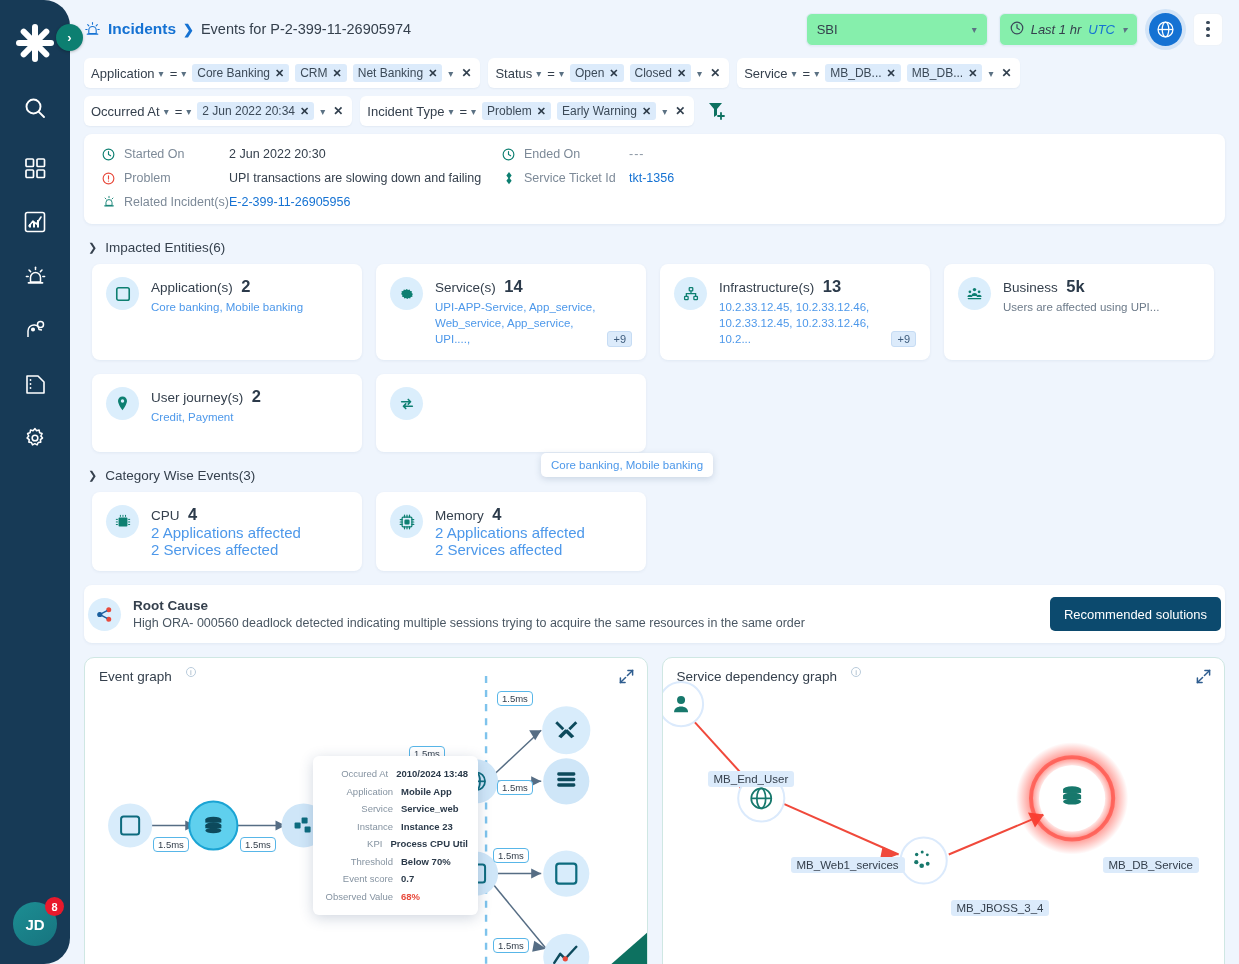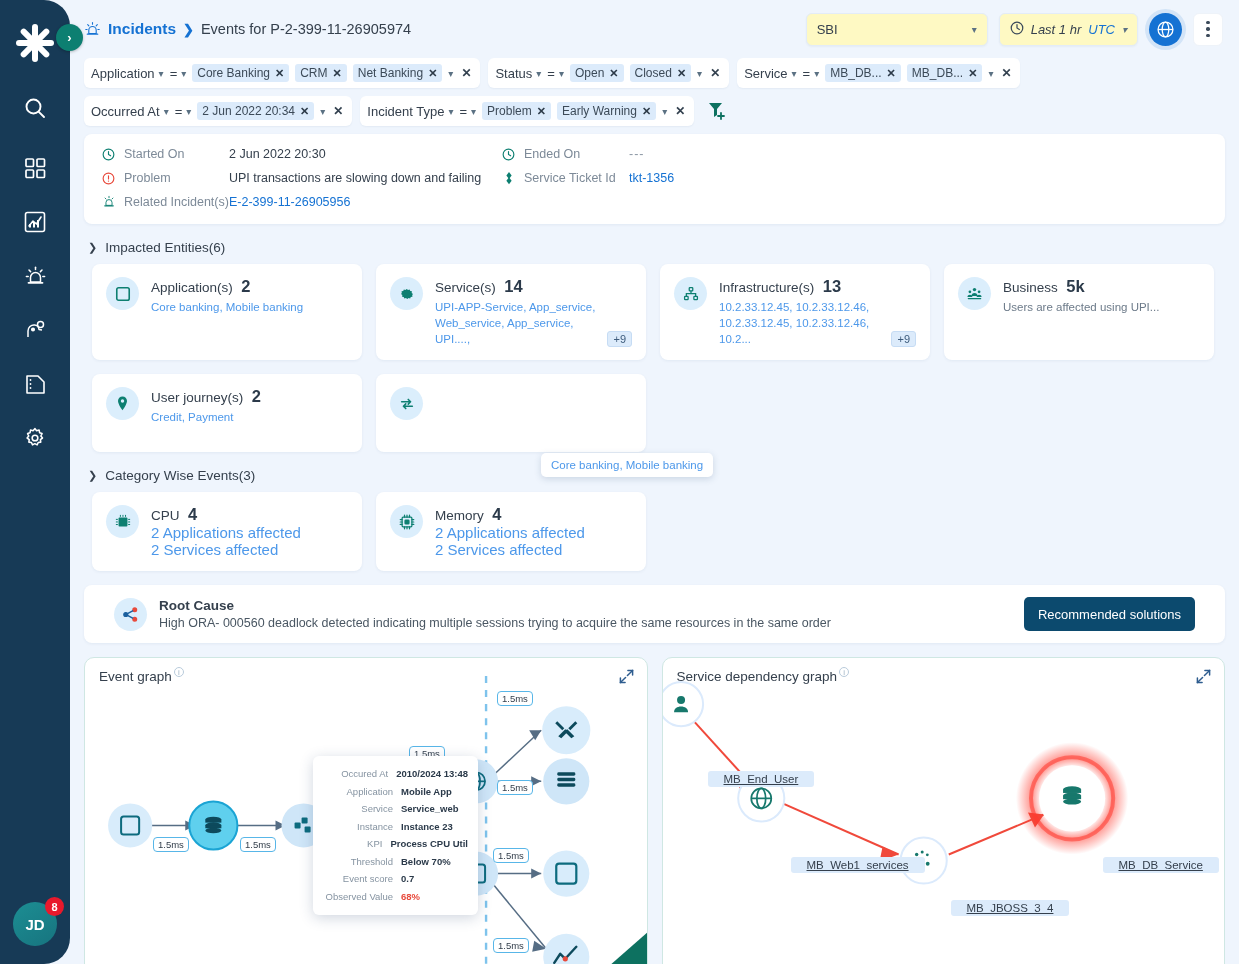--- a/index.html
+++ b/index.html
@@ -65,21 +65,21 @@
     height: 58px; display: flex; align-items: center;
     padding: 0 16px 0 14px;
   }
   .breadcrumb { display: flex; align-items: center; gap: 7px; font-size: 15px; }
   .bc-icon { color: #1d6fcf; display:flex; align-items:center; }
   .bc-link { color: #1572d3; font-weight: 600; cursor: pointer; font-size: 15.5px;}
   .bc-sep { color: #1572d3; font-weight: bold; font-size: 13px; }
   .bc-current { color: #35404d; font-size: 14.5px; }
   .header-right { margin-left: auto; display: flex; align-items: center; gap: 11px; }
   .hsel {
-    background: #fef9c3; border: 1px solid #e3ecf7; border-radius: 6px;
+    background: #86efac; border: 1px solid #e3ecf7; border-radius: 6px;
     height: 33px; display: flex; align-items: center;
     padding: 0 10px; font-size: 13px; color: #35404d; cursor: pointer;
     box-shadow: 0 1px 2px rgba(40,70,110,.05);
   }
   .hsel.tenant { width: 182px; justify-content: space-between; }
   .hsel.time { gap: 7px; font-style: italic; }
   .hsel .utc { color: #1572d3; }
   .caret { color: #5b7183; font-size: 10px; }
   .globe-btn {
     width: 33px; height: 33px; border-radius: 50%;
@@ -164,21 +164,21 @@
   .tooltip-simple {
     position: absolute; left: 541px; top: 453px;
     background: #fff; border-radius: 5px; padding: 6px 10px;
     font-size: 11.5px; color: #4d98ea;
     box-shadow: 0 2px 7px rgba(40,70,110,.18);
     z-index: 20; white-space: nowrap;
   }
 
   
   .root-card {
-    margin: 4px 14px 0 14px; padding: 12px 30px;
+    margin: 4px 14px 0 14px; padding: 12px 4px;
     display: flex; align-items: center; gap: 12px;
   }
   .root-ico {
     width: 33px; height: 33px; border-radius: 50%; background: #dbeefc;
     display: flex; align-items: center; justify-content: center; flex: 0 0 33px;
   }
   .root-title { font-size: 13.5px; color: #35404d; font-weight: 600; }
   .root-text { font-size: 12.5px; color: #4a5763; margin-top: 3px; }
   .rec-btn {
     margin-left: auto; background: #0c4a6e; color: #fff;
@@ -188,21 +188,21 @@
 
   
   .graphs { display: flex; gap: 14px; padding: 14px 14px 0 14px; }
   .graph-panel {
     flex: 1; height: 350px; background: #fff; border-radius: 10px;
     border: 1.5px solid #cfe7e3;
     position: relative; overflow: hidden;
   }
   .graph-title {
     position: absolute; left: 14px; top: 11px;
-    font-size: 13.5px; color: #35404d; display: flex; align-items: flex-start; gap: 2px;
+    font-size: 13.5px; color: #35404d; display: flex; align-items: flex-start; gap: 14px;
   }
   .info-dot {
     font-size: 8px; color: #9fb4c6; border: 1px solid #b9cbdb;
     border-radius: 50%; width: 10px; height: 10px; line-height: 9px; text-align: center;
     display: inline-block; margin-top: -2px;
   }
   .expand-ico { position: absolute; right: 13px; top: 11px; color: #2e5d8f; cursor: pointer; }
   .graph-svg { position: absolute; inset: 0; }
 
   .evt-tooltip {
@@ -225,21 +225,21 @@
     border-left: 105px solid transparent;
     border-bottom: 92px solid #0d7160;
   }
   .lat-badge {
     position: absolute; background: #fff; border: 1px solid #58b6e8;
     border-radius: 4px; font-size: 9.5px; color: #35404d;
     padding: 1px 4px; z-index: 8;
   }
   .node-label {
     position: absolute; background: #dcebfb; color: #35404d;
-    font-size: 11.5px; border-radius: 3px; padding: 2px 16px; white-space: nowrap; text-decoration: underline;
+    font-size: 11.5px; border-radius: 3px; padding: 2px 6px; white-space: nowrap;
   }
 </style>
 </head>
 <body>
 
 <div class="sidebar">
   <div class="side-logo">
     <svg width="40" height="40" viewBox="0 0 40 40" fill="#fff">
       <rect x="17" y="1" width="6" height="38" rx="3"></rect>
       <rect x="1" y="17" width="38" height="6" rx="3"></rect>

